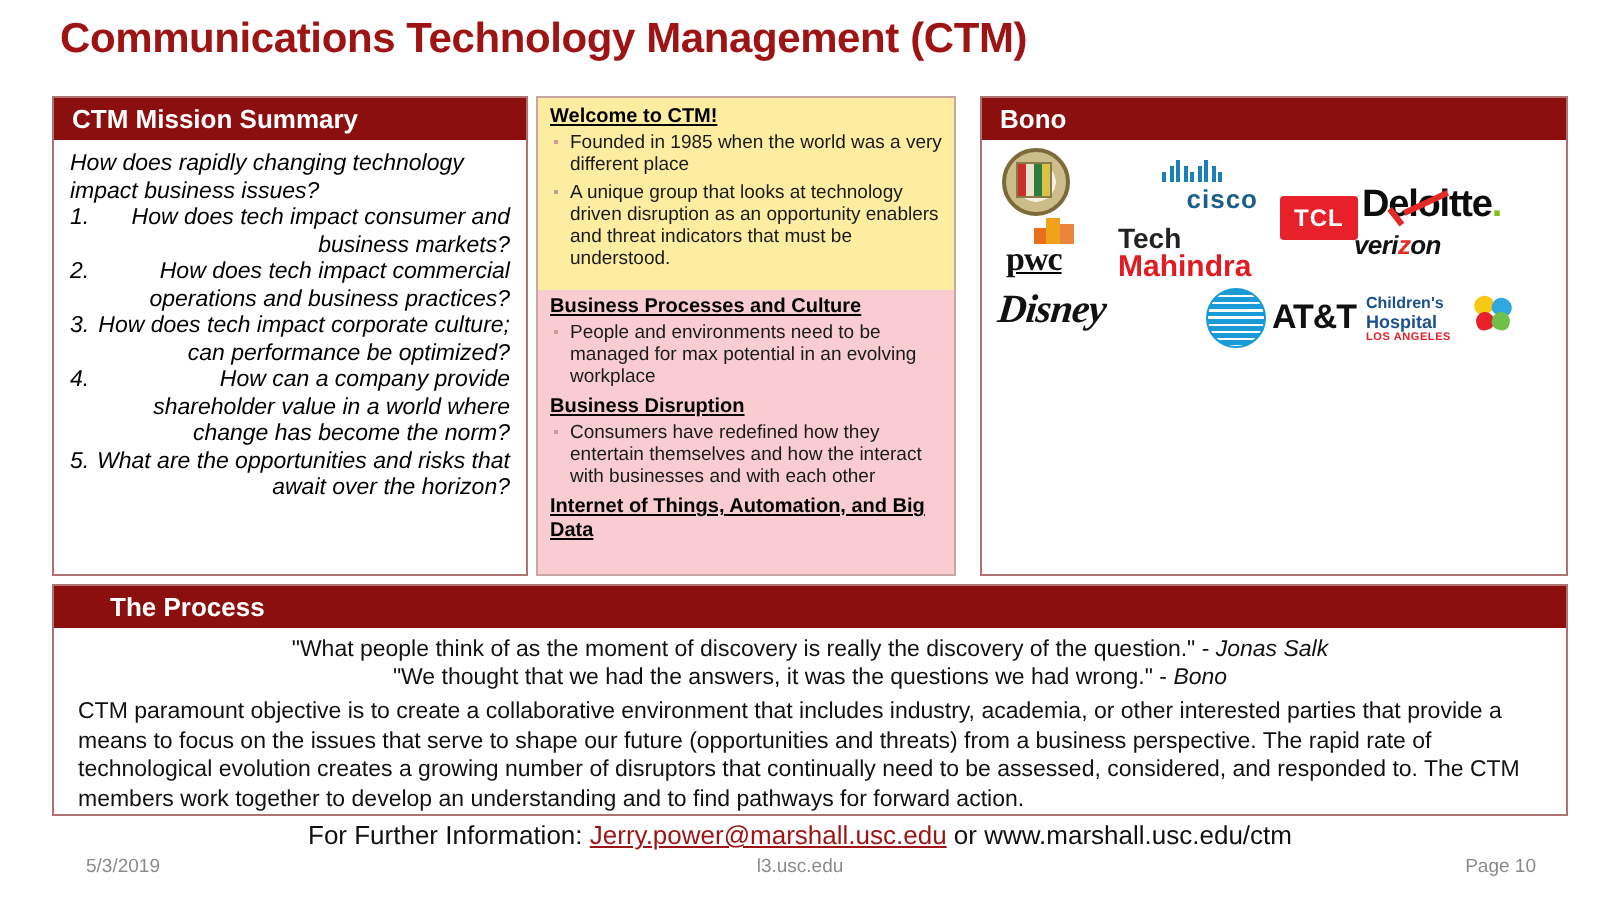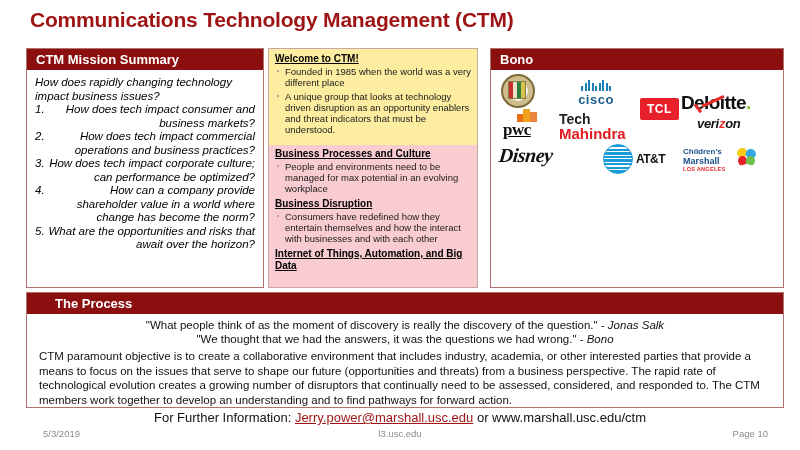--- a/index.html
+++ b/index.html
@@ -205,21 +205,21 @@
   }
 
   
   .cisco-bars {
     display: flex; align-items: flex-end; gap: 1.5px; height: 11px;
     justify-content: center; margin-bottom: 1px;
   }
   .cisco-bars i { display: block; width: 2px; background: #1b7fba; }
   .cisco-word {
     font-size: 13px; font-weight: bold; color: #1b5e8c;
-    letter-spacing: 0.5px; text-align: center;
+    letter-spacing: 0.5px; text-align: right;
   }
 
   
   .tm-tech { font-size: 14px; font-weight: bold; color: #222; line-height: 14px; }
   .tm-mah  { font-size: 15px; font-weight: bold; color: #e11b22; line-height: 15px; }
 
   
   .tcl {
     background: #e8202a; color: #fff; font-weight: bold;
     font-size: 12px; padding: 4px 7px; border-radius: 2px; letter-spacing: .5px;
@@ -229,39 +229,39 @@
   .att-globe {
     width: 30px; height: 30px; border-radius: 50%;
     background: repeating-linear-gradient(180deg,
       #1a9ad6 0 2.4px, #ffffff 2.4px 3.6px);
     border: 1px solid #1a9ad6;
     box-sizing: border-box;
     display: inline-block;
     vertical-align: middle;
   }
   .att-word {
-    font-size: 12px; font-weight: bold; color: #111;
+    font-size: 17px; font-weight: bold; color: #111;
     vertical-align: middle; margin-left: 3px; letter-spacing: -.5px;
   }
 
   
   .deloitte {
     font-size: 19px; font-weight: bold; color: #0d0d0d; letter-spacing: -0.6px;
   }
   .deloitte em { color: #86bc25; font-style: normal; }
 
   
   .vz-check {
     position: absolute; left: 18px; top: -11px; width: 30px; height: 13px;
   }
   .vz-check i { position: absolute; display: block; background: #e52b27; }
   .vz-check i:nth-child(1){ left:0; top:0; width:10px; height:2.5px; transform: rotate(52deg); transform-origin: left center; }
   .vz-check i:nth-child(2){ left:7px; top:2px; width:24px; height:2.5px; transform: rotate(-25deg); transform-origin: left center; }
   .vz-word {
-    font-size: 13px; font-weight: bold; color: #111; font-style: italic; letter-spacing: -.3px; margin-left: 20px;
+    font-size: 13px; font-weight: bold; color: #111; font-style: italic; letter-spacing: -.3px;
   }
   .vz-word em { color: #e52b27; font-style: italic; }
 
   
   .chla-text { line-height: 8.5px; }
   .chla-1 { font-size: 8px; font-weight: bold; color: #1c4f8f; }
   .chla-2 { font-size: 9px; font-weight: bold; color: #1c4f8f; }
   .chla-3 { font-size: 5.5px; font-weight: bold; color: #e8202a; letter-spacing: .3px; }
   .chla-bfly { position: absolute; left: 54px; top: 0; width: 20px; height: 20px; }
   .chla-bfly i { position: absolute; display: block; border-radius: 50% 50% 40% 40%; }
@@ -418,21 +418,21 @@
               <i></i>
             </span>
           <span class="vz-word"><span>veri</span><em>z</em><span>on</span></span>
         </div>
       </div>
 
       <div class="logo" style="left:188px; top:76px;">
         <div style="position:relative;">
           <div class="chla-text">
             <div class="chla-1">Children's</div>
-            <div class="chla-2">Marshall</div>
+            <div class="chla-2">Hospital</div>
             <div class="chla-3">LOS ANGELES</div>
           </div>
           <span class="chla-bfly">
               <i></i>
               <i></i>
               <i></i>
               <i></i>
             </span>
         </div>
       </div>

